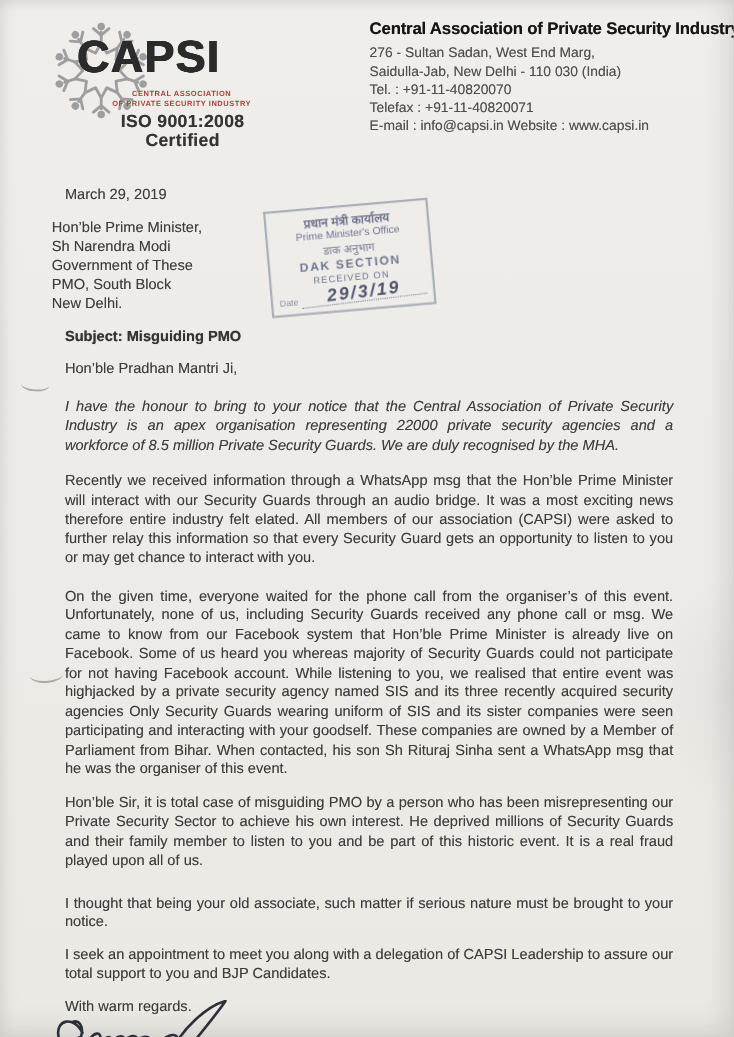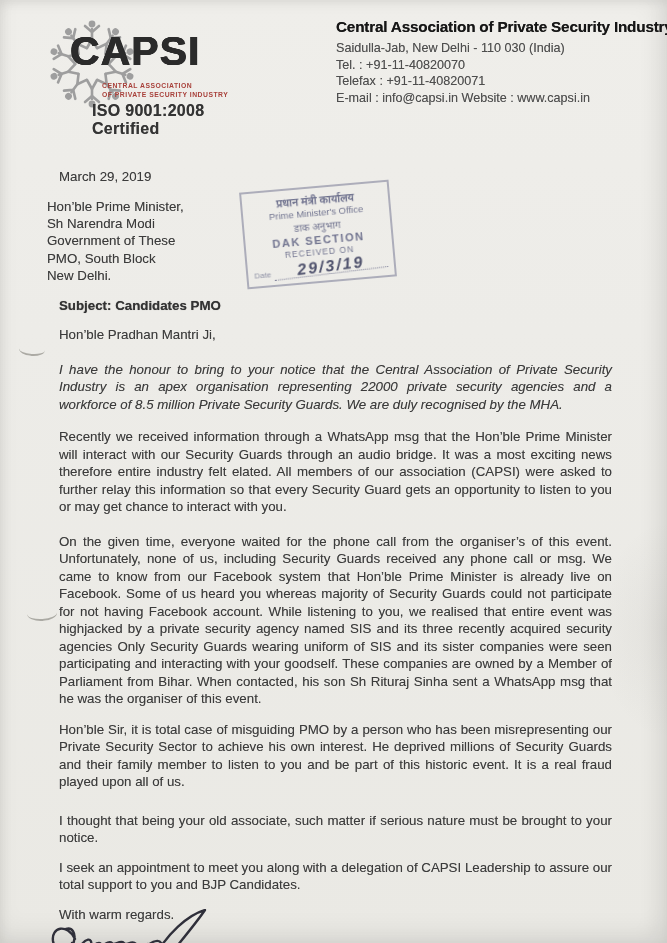--- a/index.html
+++ b/index.html
@@ -4,21 +4,21 @@
 <style>
   html,body{margin:0;padding:0;background:#d8d6d2;}
   .page{
     position:relative; width:667px; height:943px; overflow:hidden;
     background:linear-gradient(180deg,#efeeea 0%,#edece8 35%,#eae9e4 100%);
     box-shadow:inset -12px 0 20px rgba(0,0,0,.055), inset 0 -14px 22px rgba(0,0,0,.05), inset 6px 0 10px rgba(0,0,0,.03), inset 0 5px 8px rgba(0,0,0,.03);
     font-family:"Liberation Sans", sans-serif;
     color:#3f3f3f;
   }
   
-  .logo-block{position:absolute;left:40px;top:10px;width:200px;height:118px;}
+  .logo-block{position:absolute;left:40px;top:10px;width:200px;height:118px;text-align:center;}
   .people-ring{position:absolute;left:0;top:2px;}
   .capsi-word{
     position:absolute;left:30px;top:18px;
     font-size:41px;font-weight:bold;letter-spacing:1px;color:#2b2b2b;
     text-shadow:.6px 0 #2b2b2b,-.4px 0 #2b2b2b, 0 .4px #2b2b2b;
   }
   .capsi-sub{
     position:absolute;left:62px;top:72px;
     font-size:6.8px;font-weight:bold;letter-spacing:.5px;color:#a8403a;line-height:8.5px;white-space:nowrap;
   }
@@ -109,20 +109,21 @@
       <div class="capsi-sub">
         <div>CENTRAL ASSOCIATION</div>
         <div>OF PRIVATE SECURITY INDUSTRY</div>
       </div>
       <div class="capsi-iso">ISO 9001:2008 Certified</div>
     </div>
 
     <div class="org-block">
       <div class="org-name">Central Association of Private Security Industry</div>
       <div class="org-addr">
+        <div>276 - Sultan Sadan, West End Marg,</div>
         <div>Saidulla-Jab, New Delhi - 110 030 (India)</div>
         <div>Tel. : +91-11-40820070</div>
         <div>Telefax : +91-11-40820071</div>
         <div>E-mail : info@capsi.in Website : www.capsi.in</div>
       </div>
     </div>
   </header>
 
   <div class="stamp">
     <div class="h1">प्रधान मंत्री कार्यालय</div>
@@ -140,21 +141,21 @@
     <p class="l-date">March 29, 2019</p>
 
     <div class="recipient">
       <div>Hon’ble Prime Minister,</div>
       <div>Sh Narendra Modi</div>
       <div>Government of These</div>
       <div>PMO, South Block</div>
       <div>New Delhi.</div>
     </div>
 
-    <p class="subject">Subject: Candidates PMO</p>
+    <p class="subject">Subject: Misguiding PMO</p>
     <p class="salutation">Hon’ble Pradhan Mantri Ji,</p>
 
     <p class="p1">I have the honour to bring to your notice that the Central Association of Private Security Industry is an apex organisation representing 22000 private security agencies and a workforce of 8.5 million Private Security Guards. We are duly recognised by the MHA.</p>
     <p class="p2">Recently we received information through a WhatsApp msg that the Hon’ble Prime Minister will interact with our Security Guards through an audio bridge. It was a most exciting news therefore entire industry felt elated. All members of our association (CAPSI) were asked to further relay this information so that every Security Guard gets an opportunity to listen to you or may get chance to interact with you.</p>
     <p class="p3">On the given time, everyone waited for the phone call from the organiser’s of this event. Unfortunately, none of us, including Security Guards received any phone call or msg. We came to know from our Facebook system that Hon’ble Prime Minister is already live on Facebook. Some of us heard you whereas majority of Security Guards could not participate for not having Facebook account. While listening to you, we realised that entire event was highjacked by a private security agency named SIS and its three recently acquired security agencies Only Security Guards wearing uniform of SIS and its sister companies were seen participating and interacting with your goodself. These companies are owned by a Member of Parliament from Bihar. When contacted, his son Sh Rituraj Sinha sent a WhatsApp msg that he was the organiser of this event.</p>
     <p class="p4">Hon’ble Sir, it is total case of misguiding PMO by a person who has been misrepresenting our Private Security Sector to achieve his own interest. He deprived millions of Security Guards and their family member to listen to you and be part of this historic event. It is a real fraud played upon all of us.</p>
     <p class="p5">I thought that being your old associate, such matter if serious nature must be brought to your notice.</p>
     <p class="p6">I seek an appointment to meet you along with a delegation of CAPSI Leadership to assure our total support to you and BJP Candidates.</p>
 
     <p class="closing">With warm regards.</p>

